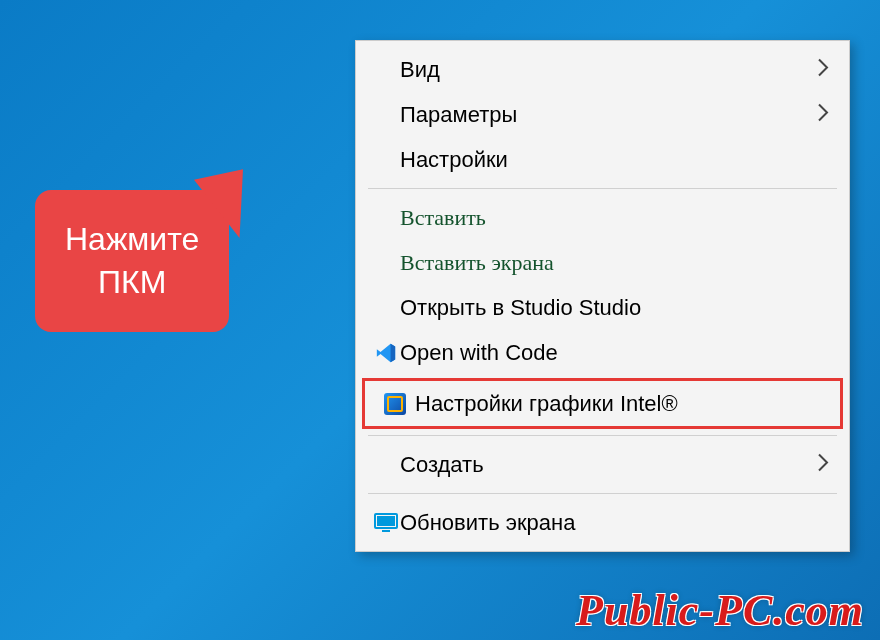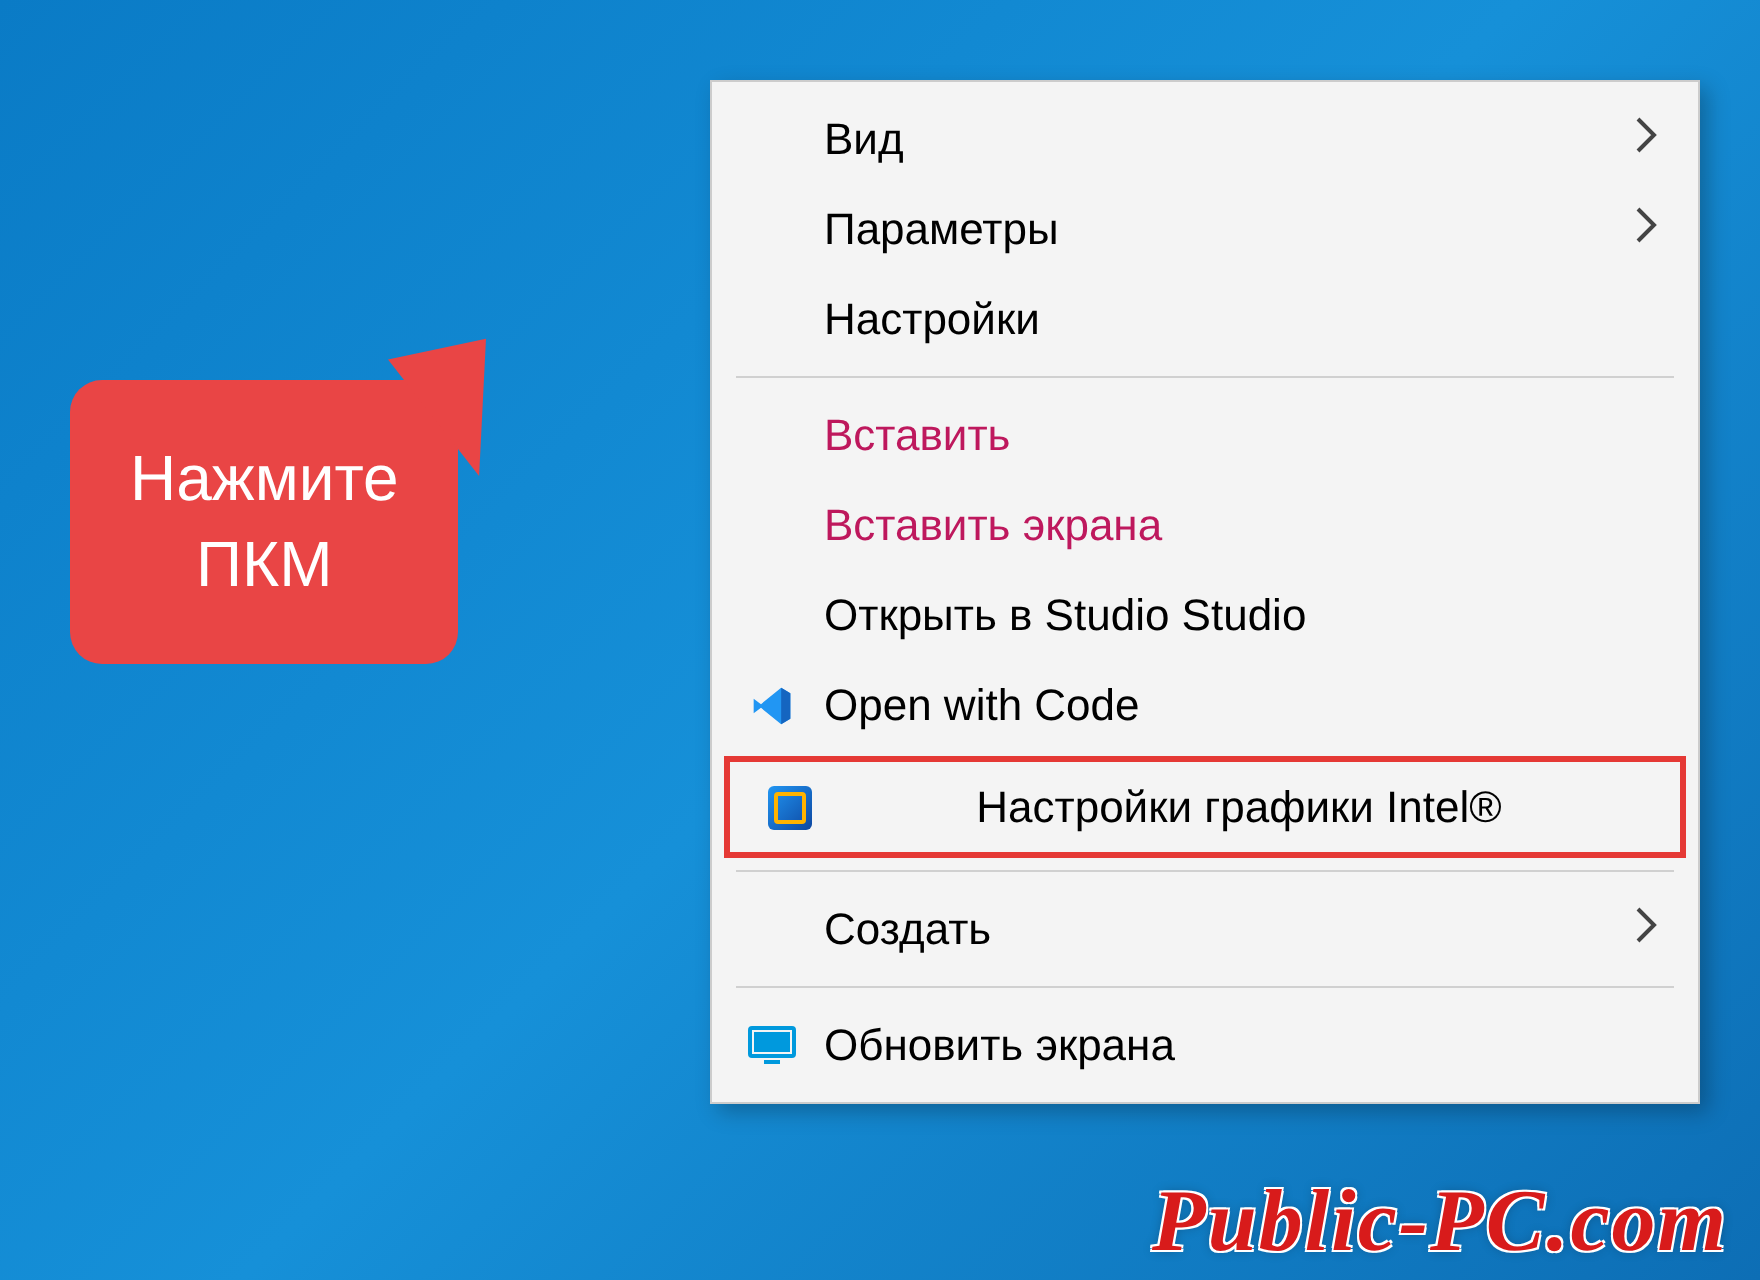--- a/index.html
+++ b/index.html
@@ -43,26 +43,26 @@
       background: #f4f4f4;
       border: 1px solid #ccc;
       box-shadow: 4px 4px 10px rgba(0,0,0,0.25);
       padding: 6px 0;
       font-size: 22px;
       color: #000;
     }
     .menu-item {
       display: flex;
       align-items: center;
-      padding: 6px 16px 6px 56px;
+      padding: 6px 16px 6px 44px;
       position: relative;
       line-height: 1.5;
       cursor: default;
     }
-    .menu-item.disabled { color: #be185d; }
+    .menu-item.disabled { color: #14532d; font-family: Liberation Serif, serif; }
     .menu-item .chevron {
       position: absolute;
       right: 20px;
       top: 50%;
       transform: translateY(-50%);
       color: #444;
     }
     .menu-item .icon {
       position: absolute;
       left: 18px;
@@ -73,21 +73,21 @@
     }
     .sep {
       height: 1px;
       background: #d0d0d0;
       margin: 6px 12px;
     }
     .highlight-box {
       border: 3px solid #e53935;
       margin: 3px 6px;
     }
-    .highlight-box .menu-item { padding-left: 50px; justify-content: center; }
+    .highlight-box .menu-item { padding-left: 50px; }
     .vscode-icon svg { width: 22px; height: 22px; }
     .intel-icon {
       width: 22px; height: 22px;
       background: linear-gradient(135deg,#2196f3,#0d47a1);
       border-radius: 3px;
       position: relative;
     }
     .intel-icon::after {
       content:"";
       position:absolute;

